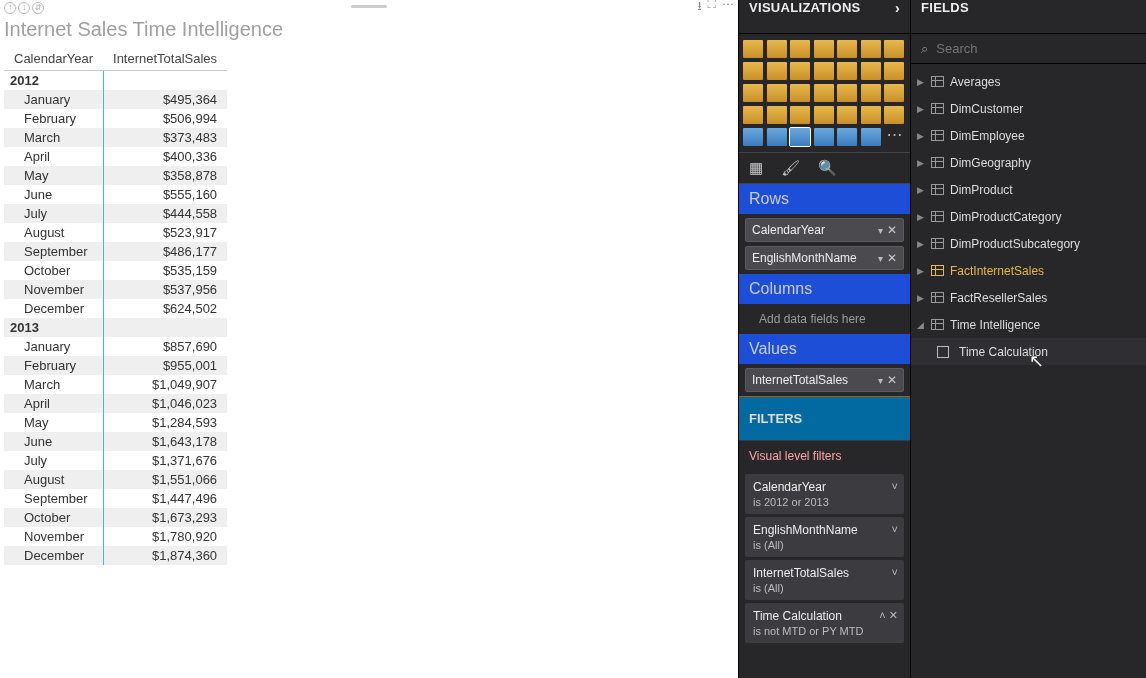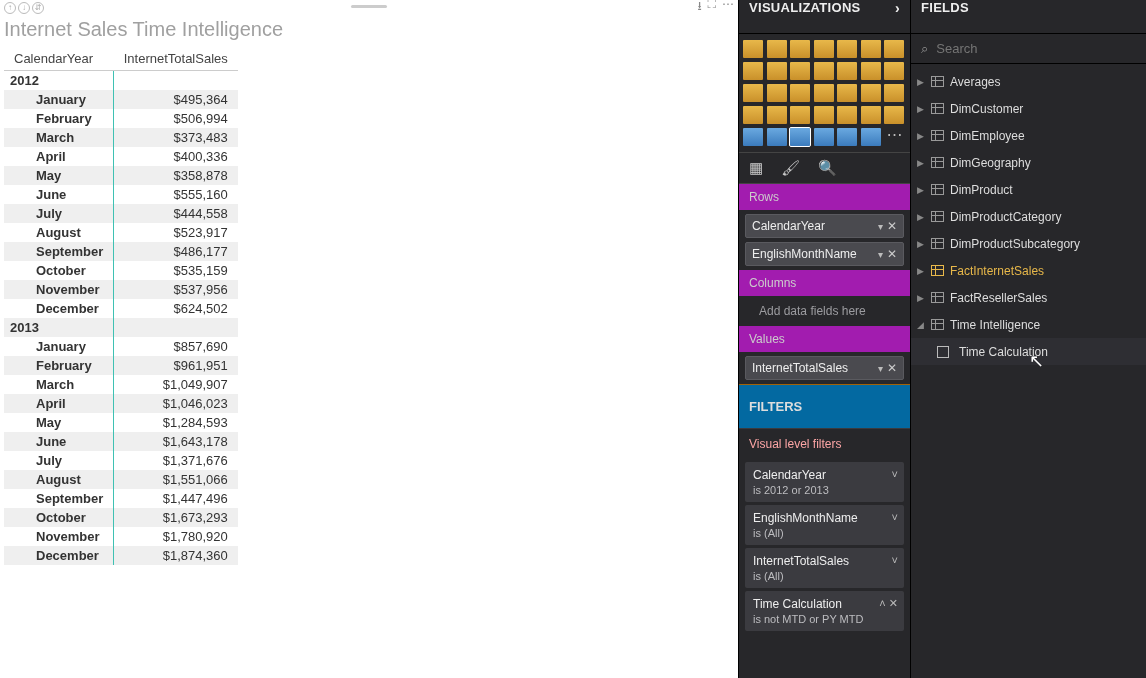--- a/index.html
+++ b/index.html
@@ -10,37 +10,37 @@
   .canvas-toolbar { height:14px; display:flex; align-items:center; padding:0 4px; color:#aaa; font-size:10px; position:relative;}
   .canvas-toolbar .left-icons span { margin-right:2px; display:inline-block; border:1px solid #bbb; border-radius:50%; width:12px; height:12px; font-size:8px; line-height:10px; text-align:center;}
   .canvas-toolbar .center-grip { position:absolute; left:50%; transform:translateX(-50%); width:36px; height:3px; background:#ccc; border-radius:2px; top:5px;}
   .canvas-toolbar .right-icons { margin-left:auto; color:#888; display:flex; gap:6px; font-size:12px; }
   .report-title { color:#a0a0a0; font-size:20px; font-weight:400; padding:4px 4px 6px 4px;}
   .tbl { border-collapse:collapse; font-size:13px; color:#333; }
   .tbl th { font-weight:400; color:#444; text-align:left; padding:4px 10px; border-bottom:1px solid #ccc;}
   .tbl th.num { text-align:right;}
   .tbl td { padding:2px 10px; border-left:1px solid #3fc1b3;margin-top:39px;}
   .tbl td:first-child { border-left:none;}
-  .tbl td.month { padding-left:32px;font-weight:bold;}
+  .tbl td.month { padding-left:20px;}
   .tbl td.num { text-align:right;}
   .tbl tr.year td { font-weight:700; padding-left:6px;}
   .tbl tr.alt { background:#efefef; }
   .tbl-wrap { padding:0 4px; overflow:auto; flex:1;}
   
   .viz-pane { width:172px; background:#27272a; color:#ddd; display:flex; flex-direction:column; font-size:12px; }
   .pane-header { height:34px; display:flex; align-items:flex-start; padding:0 10px; font-weight:700; font-size:13px; color:#eee; letter-spacing:.3px; border-bottom:1px solid #000;}
   .pane-header .chev { margin-left:auto; font-size:14px;}
   .viz-icons { display:grid; grid-template-columns:repeat(7,1fr); padding:6px 4px 6px 4px; gap:4px 2px;}
   .vicon { width:20px; height:18px; background:linear-gradient(#e8b84a,#c9902a); border-radius:1px; cursor:pointer;}
   .vicon.sel { outline:1px solid #fff; background:linear-gradient(#888,#666);}
   .vicon.blue { background:linear-gradient(#6aa9e0,#3b7bbd);}
   .vicon.more { background:none; color:#bbb; font-size:16px; line-height:14px; text-align:center;}
   .mini-tabs { display:flex; gap:18px; padding:6px 10px; border-top:1px solid #444; border-bottom:1px solid #444;}
   .mini-tabs span { color:#ccc; font-size:15px; cursor:pointer;}
-  .section-label { padding:6px 10px; color:#ccc; font-size:12px; background:#a21caf;}
+  .section-label { padding:6px 10px; color:#ccc; font-size:16px; background:#1d4ed8;}
   .field-chips { padding:4px 6px; display:flex; flex-direction:column; gap:4px;}
   .chip { background:#4a4a4f; border:1px solid #5a5a5f; border-radius:2px; height:24px; display:flex; align-items:center; padding:0 6px; color:#eee; font-size:12px;}
   .chip .close { margin-left:4px; cursor:pointer; color:#ccc;}
   .chip .caret { margin-left:auto; color:#bbb; font-size:10px;}
   .placeholder { color:#9c9ca0; padding:8px 20px; font-size:12px;}
   .filters-header { padding:14px 10px; font-weight:700; font-size:13px; border-top:1px solid #a16207; background:#0369a1;}
   .filter-section { border-top:1px solid #3a3a3e;}
   .filter-subhead { padding:8px 10px; color:#fca5a5;}
   .filter-item { background:#3b3b40; margin:3px 6px; padding:6px 8px; border-radius:2px; position:relative; color:#eee;}
   .filter-item .ftitle { font-size:12px;}
@@ -148,21 +148,21 @@
             <tr class="year alt">
               <td>2013</td>
               <td class="num"></td>
             </tr>
             <tr>
               <td class="month">January</td>
               <td class="num">$857,690</td>
             </tr>
             <tr class="alt">
               <td class="month">February</td>
-              <td class="num">$961,951</td>
+              <td class="num">$955,001</td>
             </tr>
             <tr>
               <td class="month">March</td>
               <td class="num">$1,049,907</td>
             </tr>
             <tr class="alt">
               <td class="month">April</td>
               <td class="num">$1,046,023</td>
             </tr>
             <tr>

